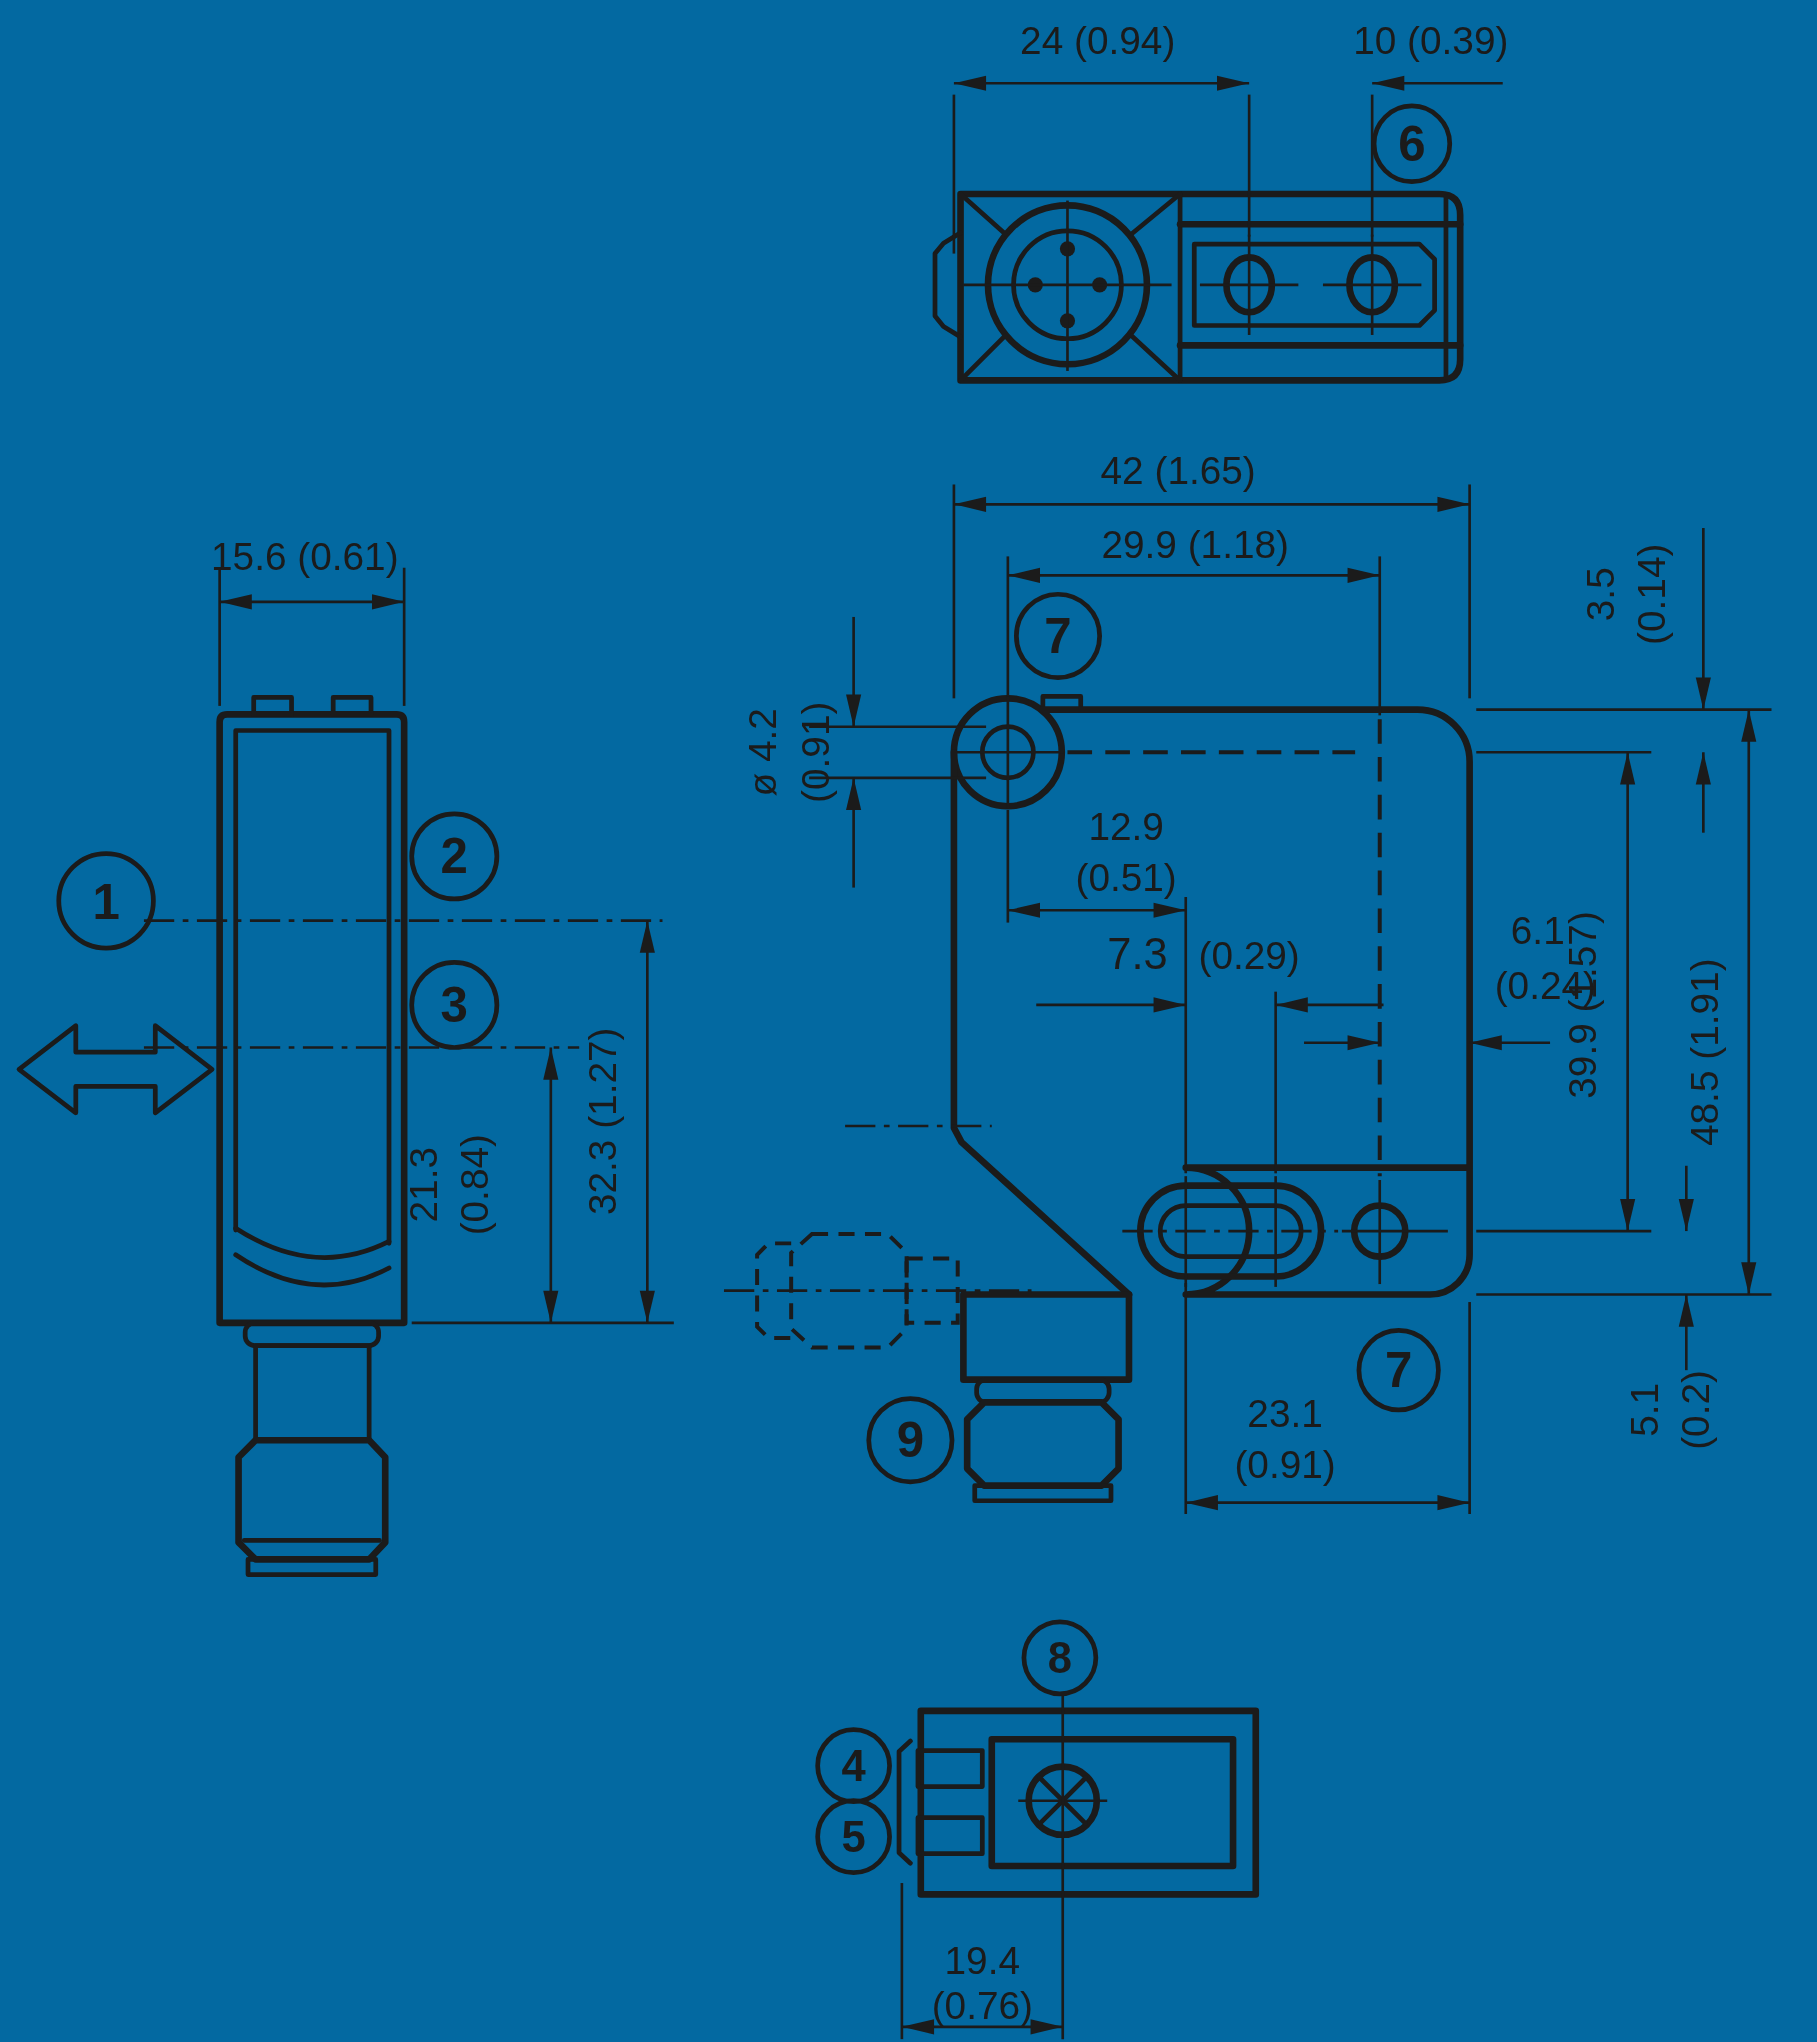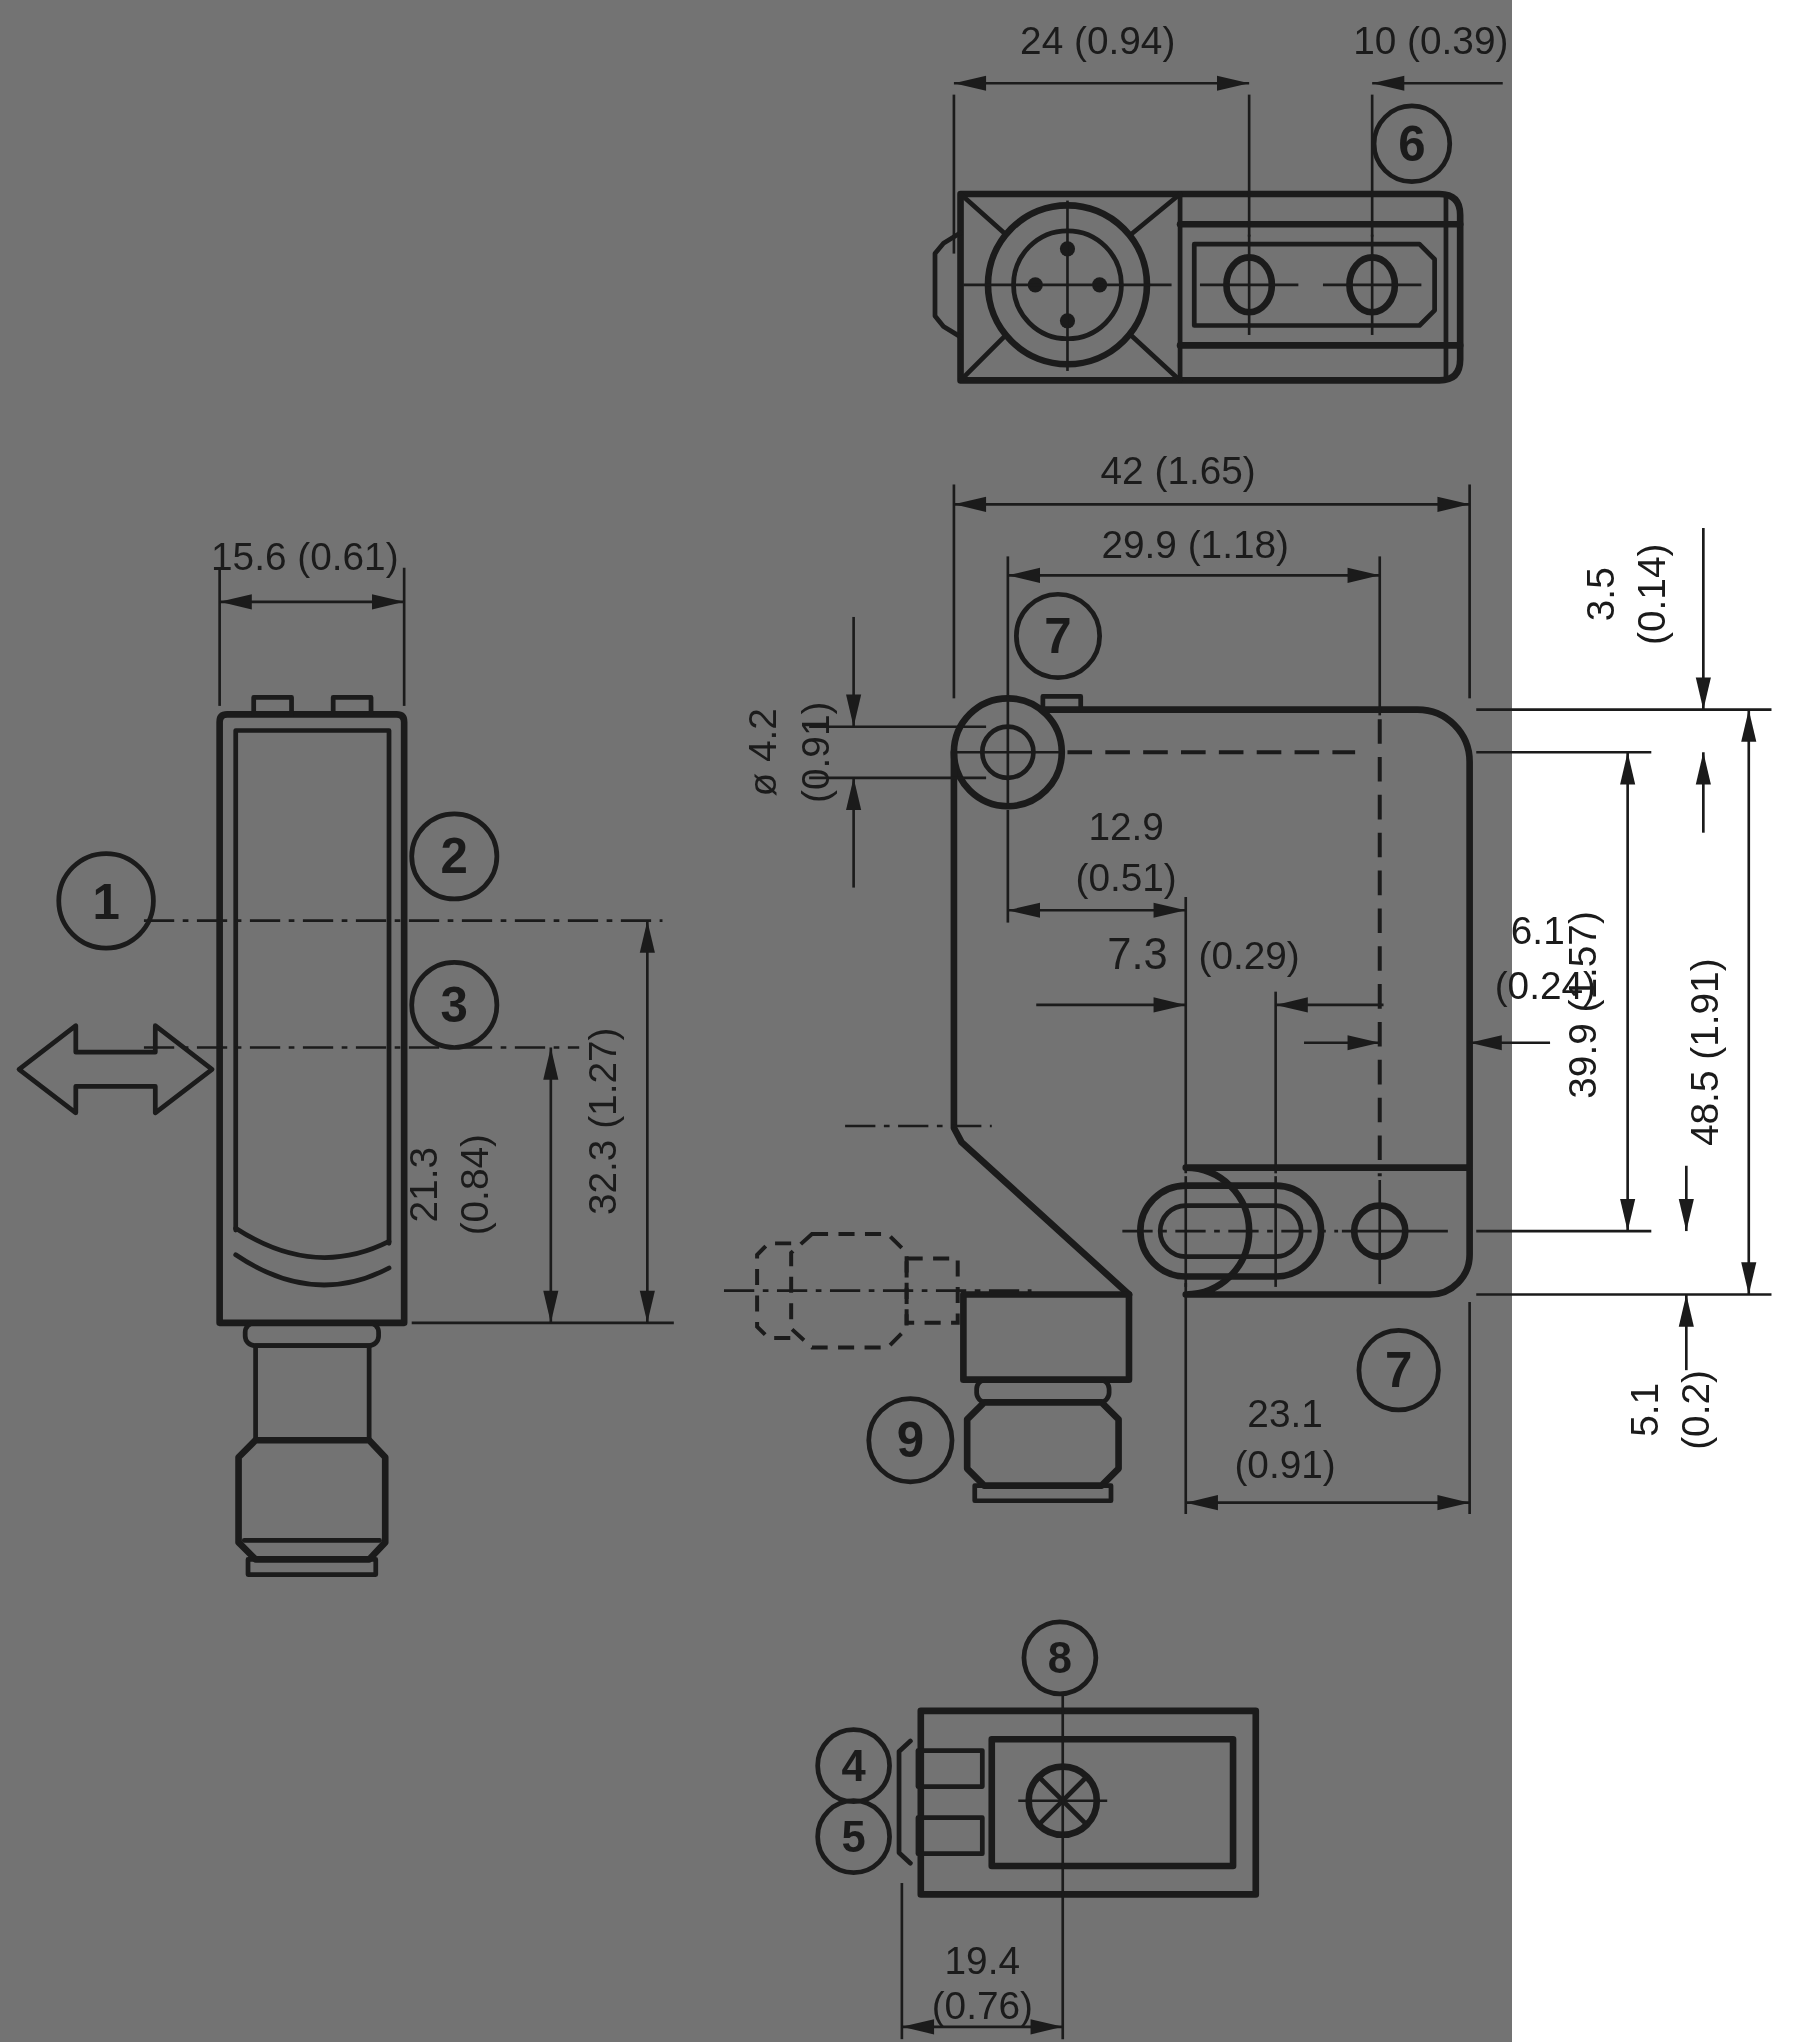--- a/index.html
+++ b/index.html
@@ -1,16 +1,16 @@
 <!DOCTYPE html>
 <html style="font-size:15px"><head>
 <meta charset="utf-8">
 <style>
   html,body{margin:0;padding:0;background:#ffffff;}
-  .stage{width:1512px;height:2042px;position:relative;background:#737373;
+  .stage{width:1817px;height:2042px;position:relative;background:#0369a1;
          font-family:"Liberation Sans", sans-serif;}
   svg{display:block;}
   
   .ol  {stroke:#1b1b1b;fill:none;stroke-width:7;  stroke-linejoin:round;stroke-linecap:round;}
   .ol2 {stroke:#1b1b1b;fill:none;stroke-width:5;  stroke-linejoin:round;stroke-linecap:round;}
   .thin{stroke:#1b1b1b;fill:none;stroke-width:2.8;stroke-linejoin:round;stroke-linecap:butt;}
   .cl  {stroke:#1b1b1b;fill:none;stroke-width:2.8;stroke-dasharray:32 9 6 9;}
   .hid {stroke:#1b1b1b;fill:none;stroke-width:4.2;stroke-dasharray:26 14;}
   .hid2{stroke:#1b1b1b;fill:none;stroke-width:4.2;stroke-dasharray:17 11;}
   .arr {fill:#1b1b1b;stroke:none;}

